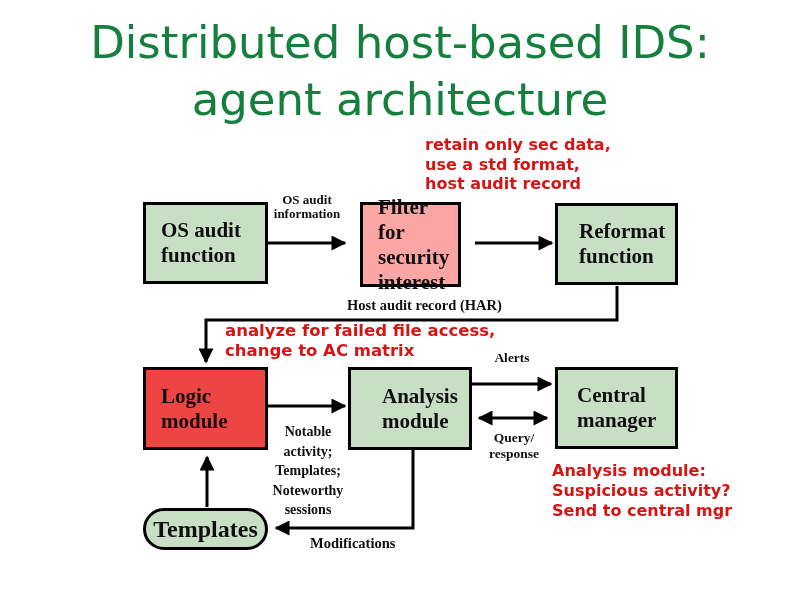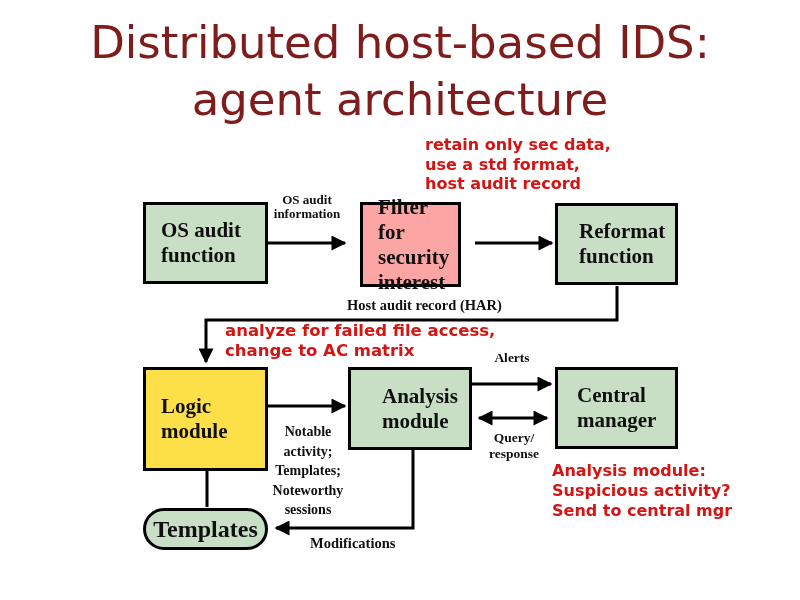--- a/index.html
+++ b/index.html
@@ -18,21 +18,21 @@
   .elabel { position:absolute; font-family:"Liberation Serif", serif; font-weight:bold;
             font-size:13.5px; line-height:15px; color:#101010; white-space:pre-line;
             text-align:center; }
   svg.arrows { position:absolute; left:0; top:0; pointer-events:none; }
 </style>
 </head>
 <body>
 
 <div class="slide">
 
-  <div class="title" style="color:#7f1d1d;">Distributed host-based IDS:
+  <div class="title" style="color:#15803d;">Distributed host-based IDS:
 agent architecture</div>
 
   <div class="red-note" style="left:425px; top:135px; color:#d51414;">retain only sec data,
 use a std format,
 host audit record</div>
   <div class="red-note" style="left:225px; top:321px; color:#d51414; font-size:16.5px; line-height:20px;">analyze for failed file access,
 change to  AC matrix</div>
   <div class="red-note" style="left:552px; top:461px; color:#d51414; line-height:20px;">Analysis module:
 Suspicious activity?
 Send to central mgr</div>
@@ -53,21 +53,21 @@
     <path d="M207,507 V457" stroke="#000" stroke-width="3" fill="none" marker-end="url(#ah)"></path>
   </svg>
 
   <div class="box" style="left:143px; top:202px; width:125px; height:82px; background:#c8dfc6;">OS audit
 function</div>
   <div class="box" style="left:348px; top:202px; width:101px; height:85px; background:#fca5a5;margin-left:12px;">Filter for
 security
 interest</div>
   <div class="box" style="left:555px; top:203px; width:123px; height:82px; background:#c8dfc6; padding-left:21px;">Reformat
 function</div>
-  <div class="box" style="left:143px; top:367px; width:125px; height:104px; background:#fde047;">Logic
+  <div class="box" style="left:143px; top:367px; width:125px; height:83px; background:#ef4444;">Logic
 module</div>
   <div class="box" style="left:348px; top:367px; width:124px; height:83px; background:#c8dfc6; padding-left:31px;">Analysis
 module</div>
   <div class="box" style="left:555px; top:367px; width:123px; height:82px; background:#c8dfc6; padding-left:19px;">Central
 manager</div>
   <div class="box pill" style="left:143px; top:508px; width:125px; height:42px; background:#c8dfc6;">Templates</div>
 
   <div class="elabel" style="left:266px; top:193px; width:82px; font-size:13px; line-height:13.5px;">OS audit
 information</div>
   <div class="elabel" style="left:330px; top:298px; font-size:14.5px; text-align:left;margin-left:17px;">Host audit record (HAR)</div>

